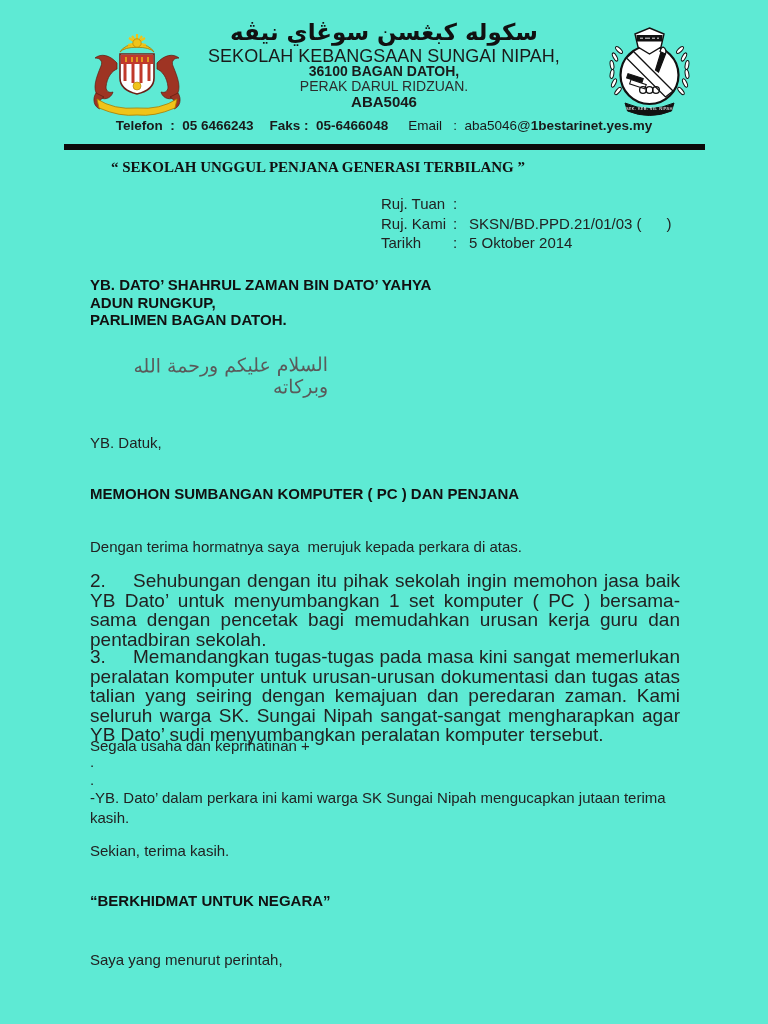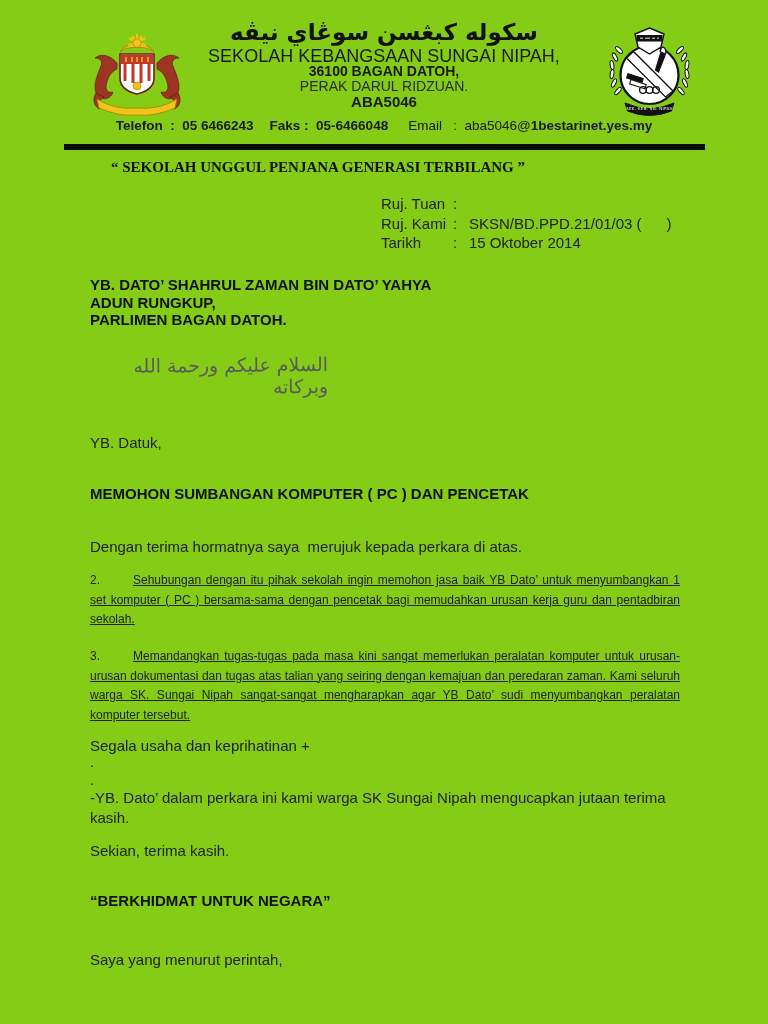--- a/index.html
+++ b/index.html
@@ -1,19 +1,19 @@
 <!DOCTYPE html>
 <html><head>
 <meta charset="utf-8">
 <style>
   * { margin:0; padding:0; box-sizing:border-box; }
   html,body { background:#e8e8e8; }
   .page {
     position:relative; width:768px; height:1024px; margin:0 auto;
-    background:#84cc16; overflow:hidden;
+    background:#5eead4; overflow:hidden;
     font-family:"Liberation Sans", sans-serif; color:#1a1a1a;
     font-size:15px;
   }
   .abs { position:absolute; }
   .b { font-weight:bold; }
   .pre { white-space:pre; }
   .prewrap { white-space:pre-wrap; }
 
   
   .hdr-center { left:149px; top:16px; width:470px; text-align:center; }
@@ -45,21 +45,21 @@
   .recipient { left:90px; top:276px; font-weight:bold; line-height:17.5px; font-size:15px; color:#111; }
 
   .salam {
     left:98px; top:354px; width:230px;
     font-family:"DejaVu Sans", sans-serif;
     font-size:19px; color:#5a5a5a; direction:rtl;
     transform:rotate(-0.5deg); letter-spacing:0.5px;
   }
 
   .bodyline { left:90px; line-height:19.5px; font-size:15px; color:#222; }
-  .para { left:90px; width:590px; text-align:justify; line-height:19.5px; font-size:12px; color:#222;text-decoration:underline; }
+  .para { left:90px; width:590px; text-align:justify; line-height:19.5px; font-size:19px; color:#222; }
   .pnum { display:inline-block; width:43px; }
   .subject { font-weight:bold; color:#111; }
   .motto2 { font-weight:bold; color:#111; font-size:15px; }
 </style>
 </head>
 <body>
 
 <div class="page">
 
   <svg class="abs" style="left:84px; top:33px;" width="106" height="88" viewBox="0 0 106 88" aria-hidden="true">
@@ -186,35 +186,35 @@
       <span class="pre"></span>
     </div>
     <div class="refrow">
       <span>Ruj. Kami</span>
       <span>:</span>
       <span class="pre">SKSN/BD.PPD.21/01/03 (      )</span>
     </div>
     <div class="refrow">
       <span>Tarikh</span>
       <span>:</span>
-      <span class="pre">15 Oktober 2014</span>
+      <span class="pre">5 Oktober 2014</span>
     </div>
   </div>
 
   <div class="abs recipient">
     <div>YB. DATO’ SHAHRUL ZAMAN BIN DATO’ YAHYA</div>
     <div>ADUN RUNGKUP,</div>
     <div>PARLIMEN BAGAN DATOH.</div>
   </div>
 
   <div class="abs salam">السلام عليكم ورحمة الله وبركاته</div>
 
   <div class="abs bodyline" style="top:433px;">YB. Datuk,</div>
 
-  <div class="abs bodyline subject" style="top:484px;">MEMOHON SUMBANGAN KOMPUTER ( PC ) DAN PENCETAK</div>
+  <div class="abs bodyline subject" style="top:484px;">MEMOHON SUMBANGAN KOMPUTER ( PC ) DAN PENJANA</div>
 
   <div class="abs bodyline prewrap" style="top:537px;">Dengan terima hormatnya saya  merujuk kepada perkara di atas.</div>
 
   <p class="abs para" style="top:571px;"><span class="pnum">2.</span><span>Sehubungan dengan itu pihak sekolah ingin memohon jasa baik YB Dato’ untuk menyumbangkan 1 set komputer ( PC ) bersama-sama dengan pencetak bagi memudahkan urusan kerja guru dan pentadbiran sekolah.</span></p>
 
   <p class="abs para" style="top:647px;"><span class="pnum">3.</span><span>Memandangkan tugas-tugas pada masa kini sangat memerlukan peralatan komputer untuk urusan-urusan dokumentasi dan tugas atas talian yang seiring dengan kemajuan dan peredaran zaman. Kami seluruh warga SK. Sungai Nipah sangat-sangat mengharapkan agar YB  Dato’ sudi menyumbangkan peralatan komputer tersebut.</span></p>
 
   <div class="abs bodyline" style="top:736px;">Segala usaha dan keprihatinan +</div>
   <div class="abs bodyline" style="top:752px;">.</div>
   <div class="abs bodyline" style="top:770px;">.</div>

